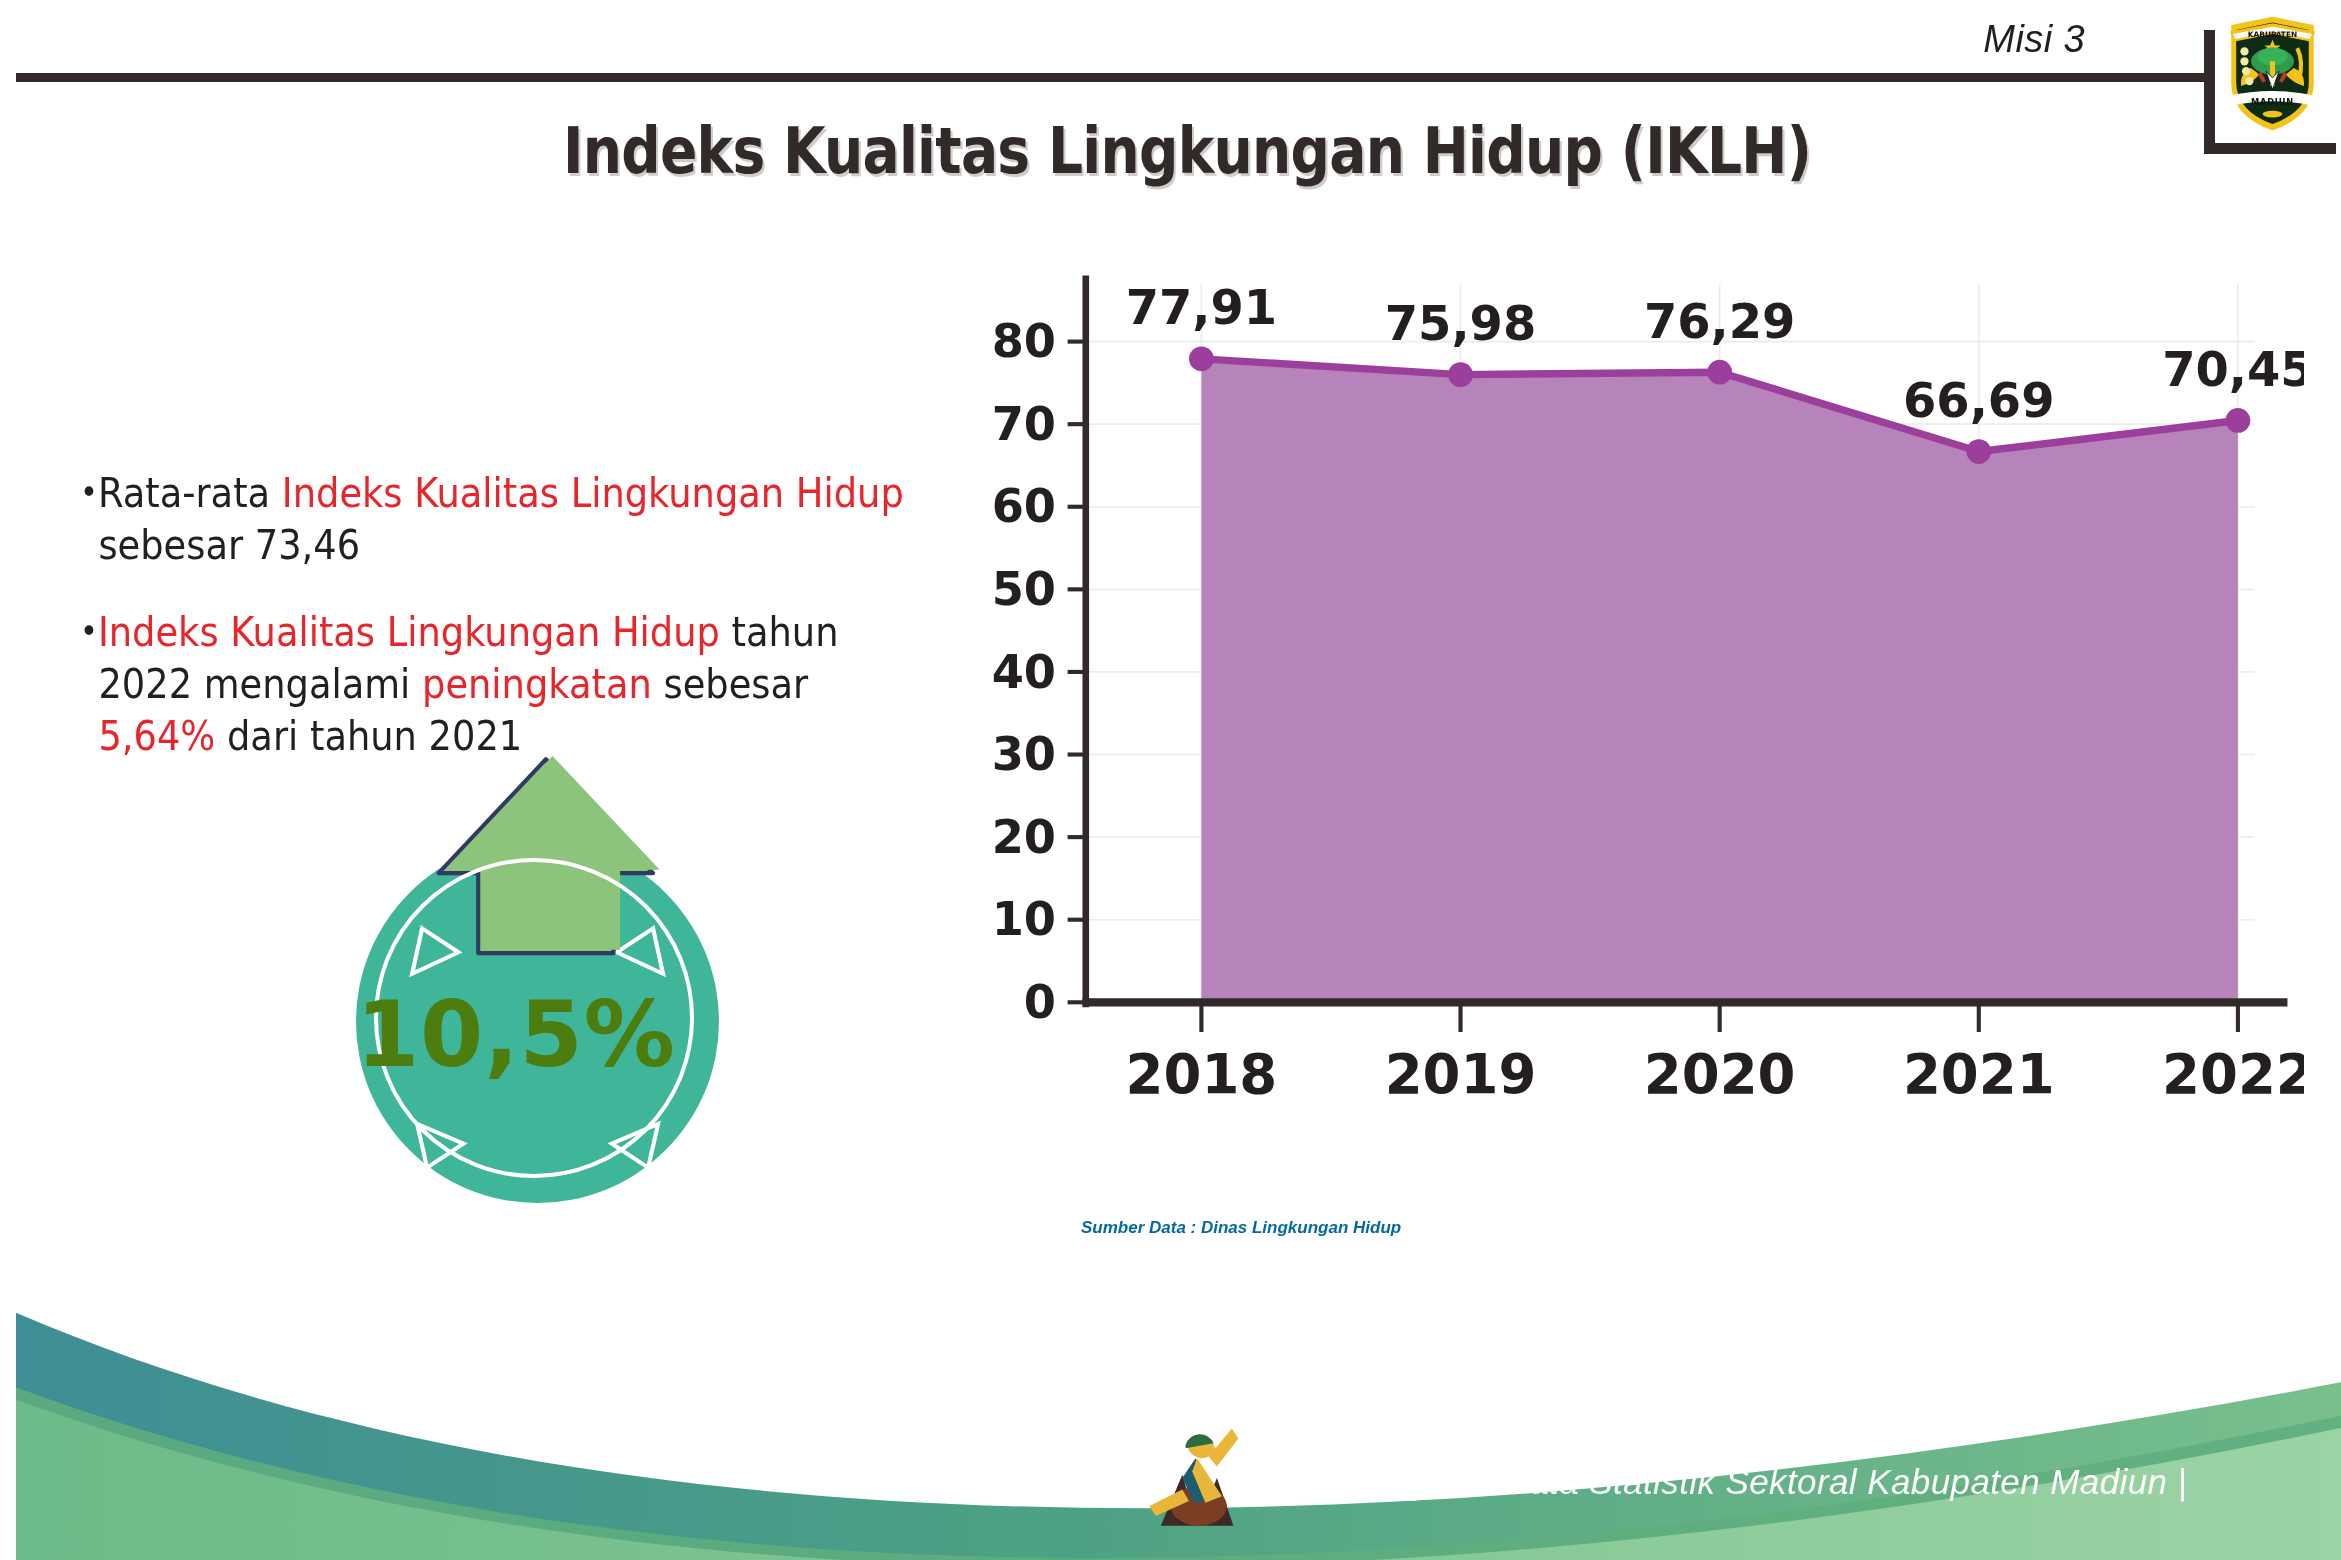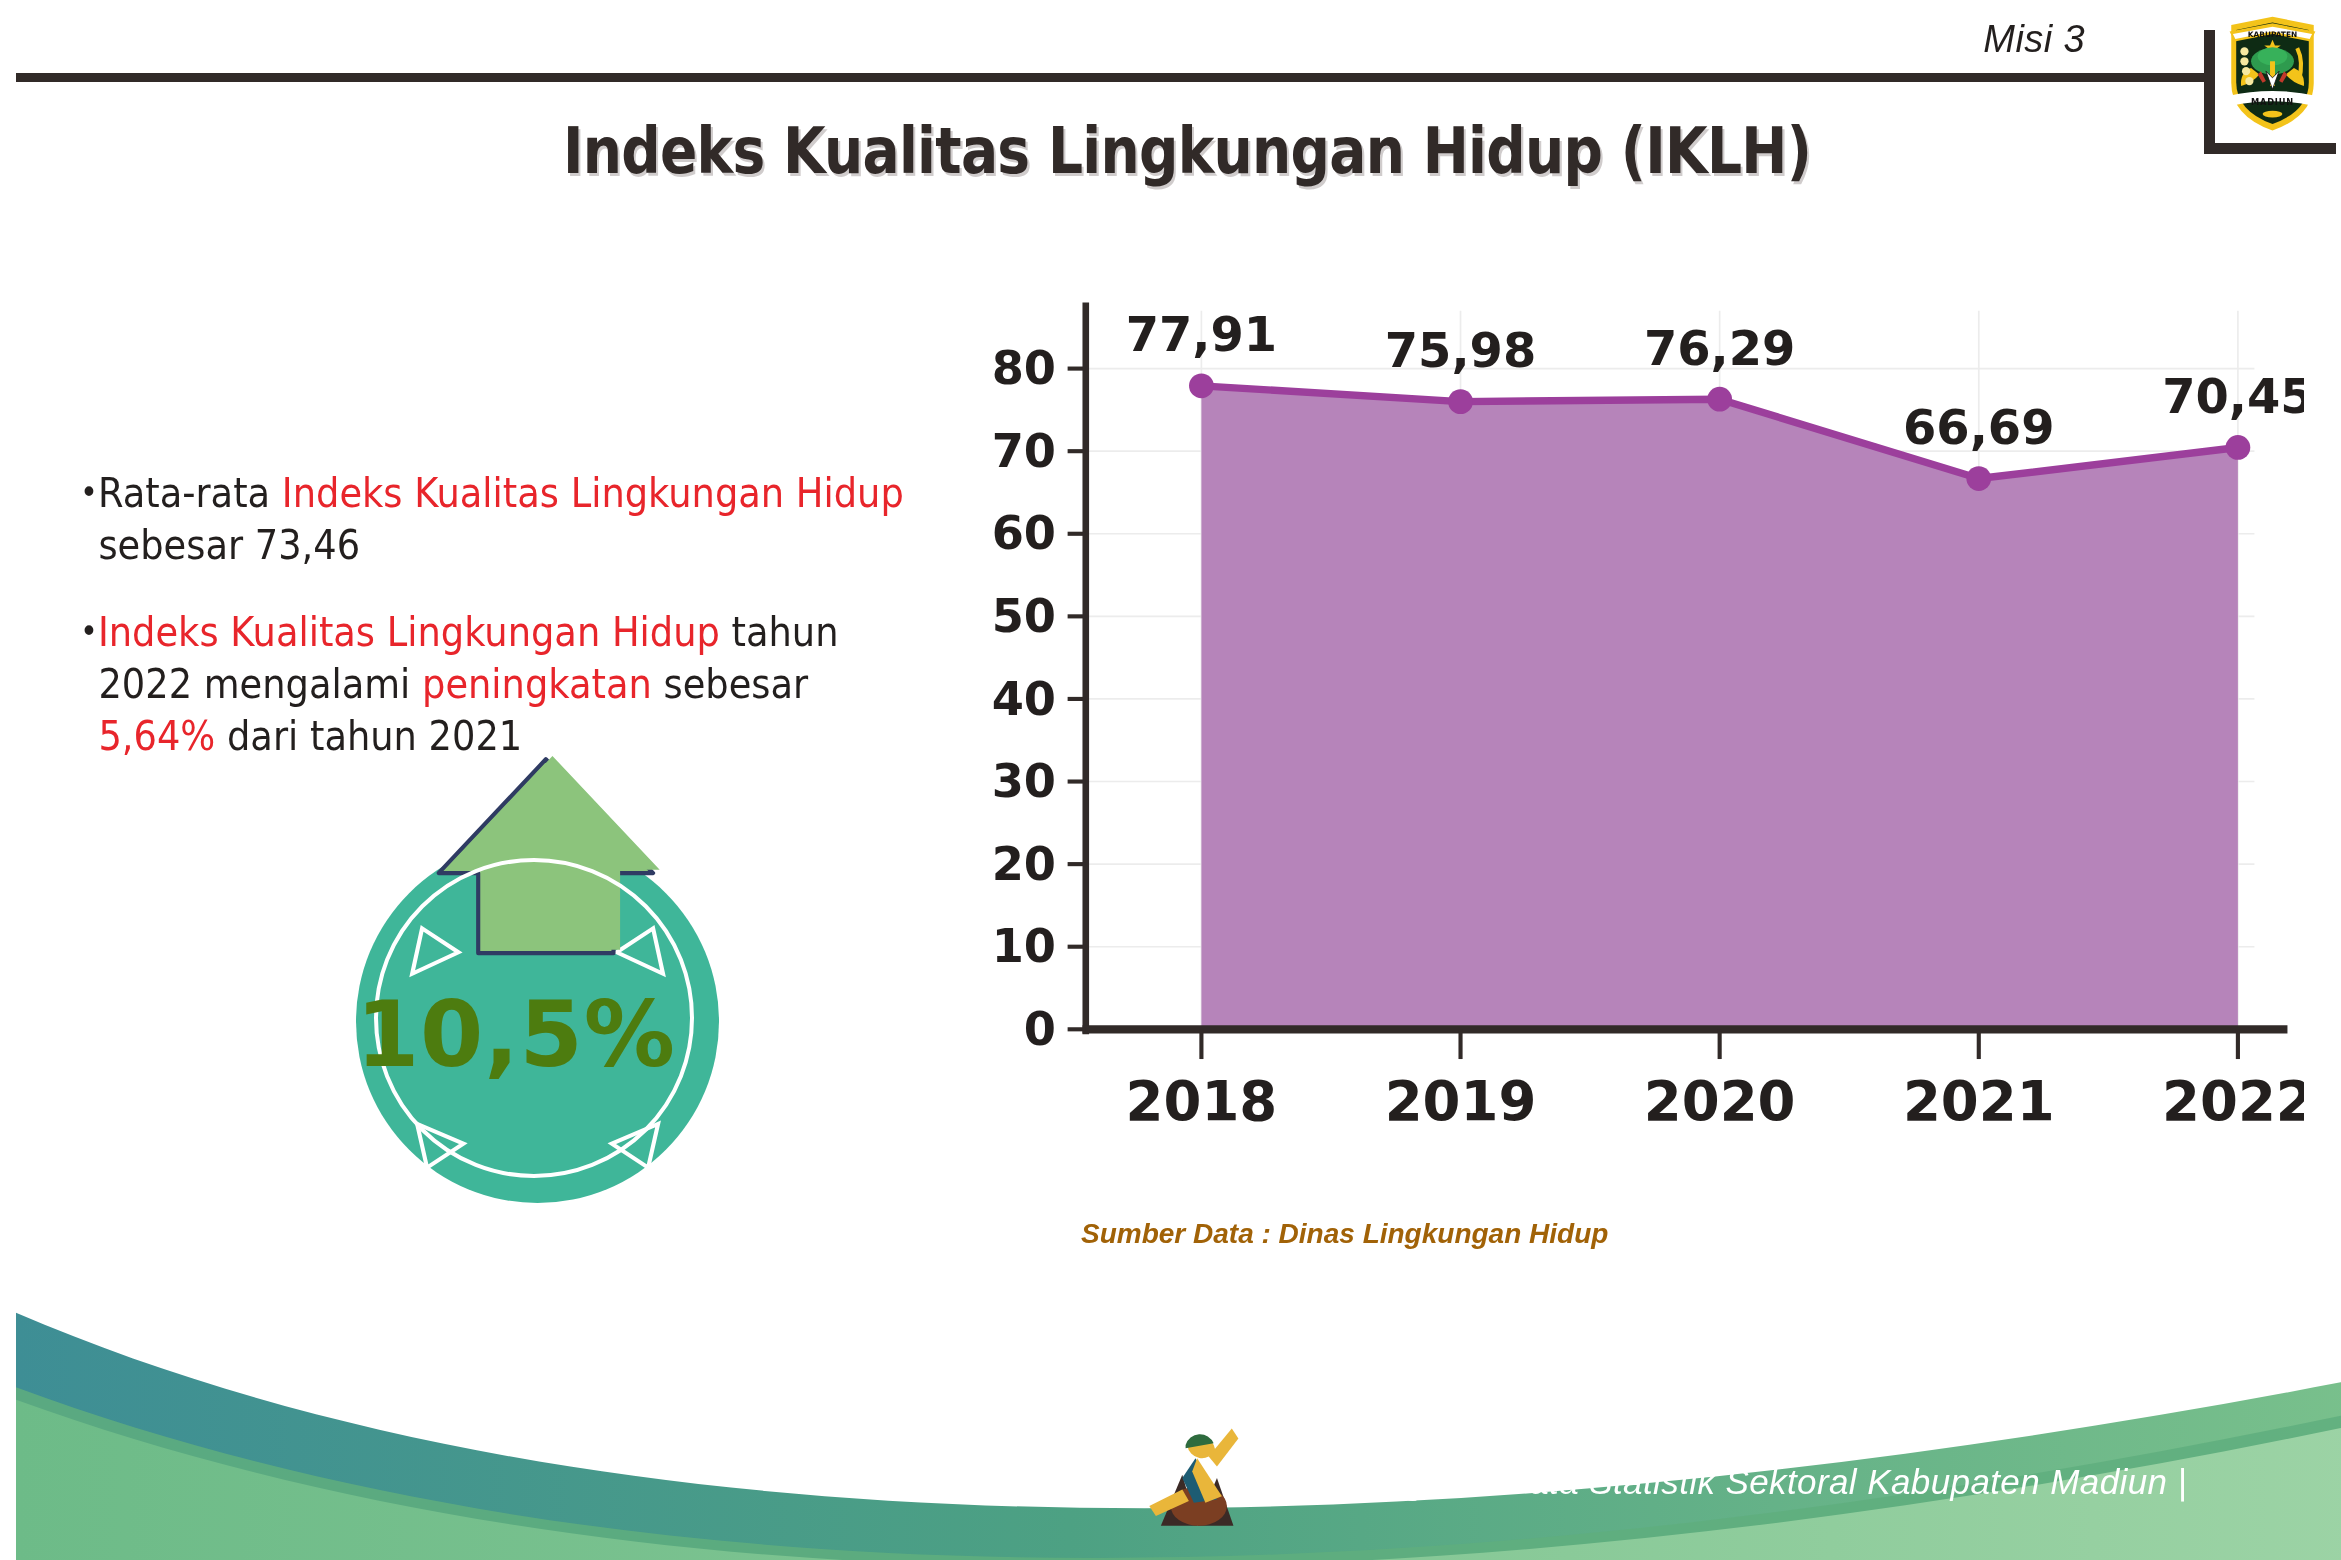--- a/index.html
+++ b/index.html
@@ -63,25 +63,25 @@
     position:absolute;left:33px;top:107px;width:320px;height:320px;border-radius:50%;
     border:4.1px solid #ffffff;box-sizing:border-box;
   }
   .badge-num{
     position:absolute;left:15px;top:231px;width:363px;text-align:left;
     font-family:"DejaVu Sans", sans-serif;font-weight:bold;
     font-size:91px;color:#4d7c0f;letter-spacing:0.8px;
   }
 
   
-  .chart{position:absolute;left:950px;top:286px;width:1338px;height:925px;}
+  .chart{position:absolute;left:950px;top:259px;width:1338px;height:925px;}
   .src{
     position:absolute;left:1065px;top:1218px;
     font-family:"Liberation Sans", sans-serif;
-    font-weight:bold;font-style:italic;font-size:28px;color:#a16207;
+    font-weight:bold;font-style:italic;font-size:17px;color:#0369a1;
   }
 
   
   .footer{position:absolute;left:0;bottom:0;width:2342px;height:273px;}
   .footer-logo{position:absolute;left:1130px;bottom:25px;width:99px;height:116px;}
   .footer-text{
     position:absolute;left:1222px;bottom:59px;
     font-family:"Liberation Sans", sans-serif;
     font-style:italic;font-size:35px;color:#ffffff;
     white-space:nowrap;letter-spacing:0.4px;

